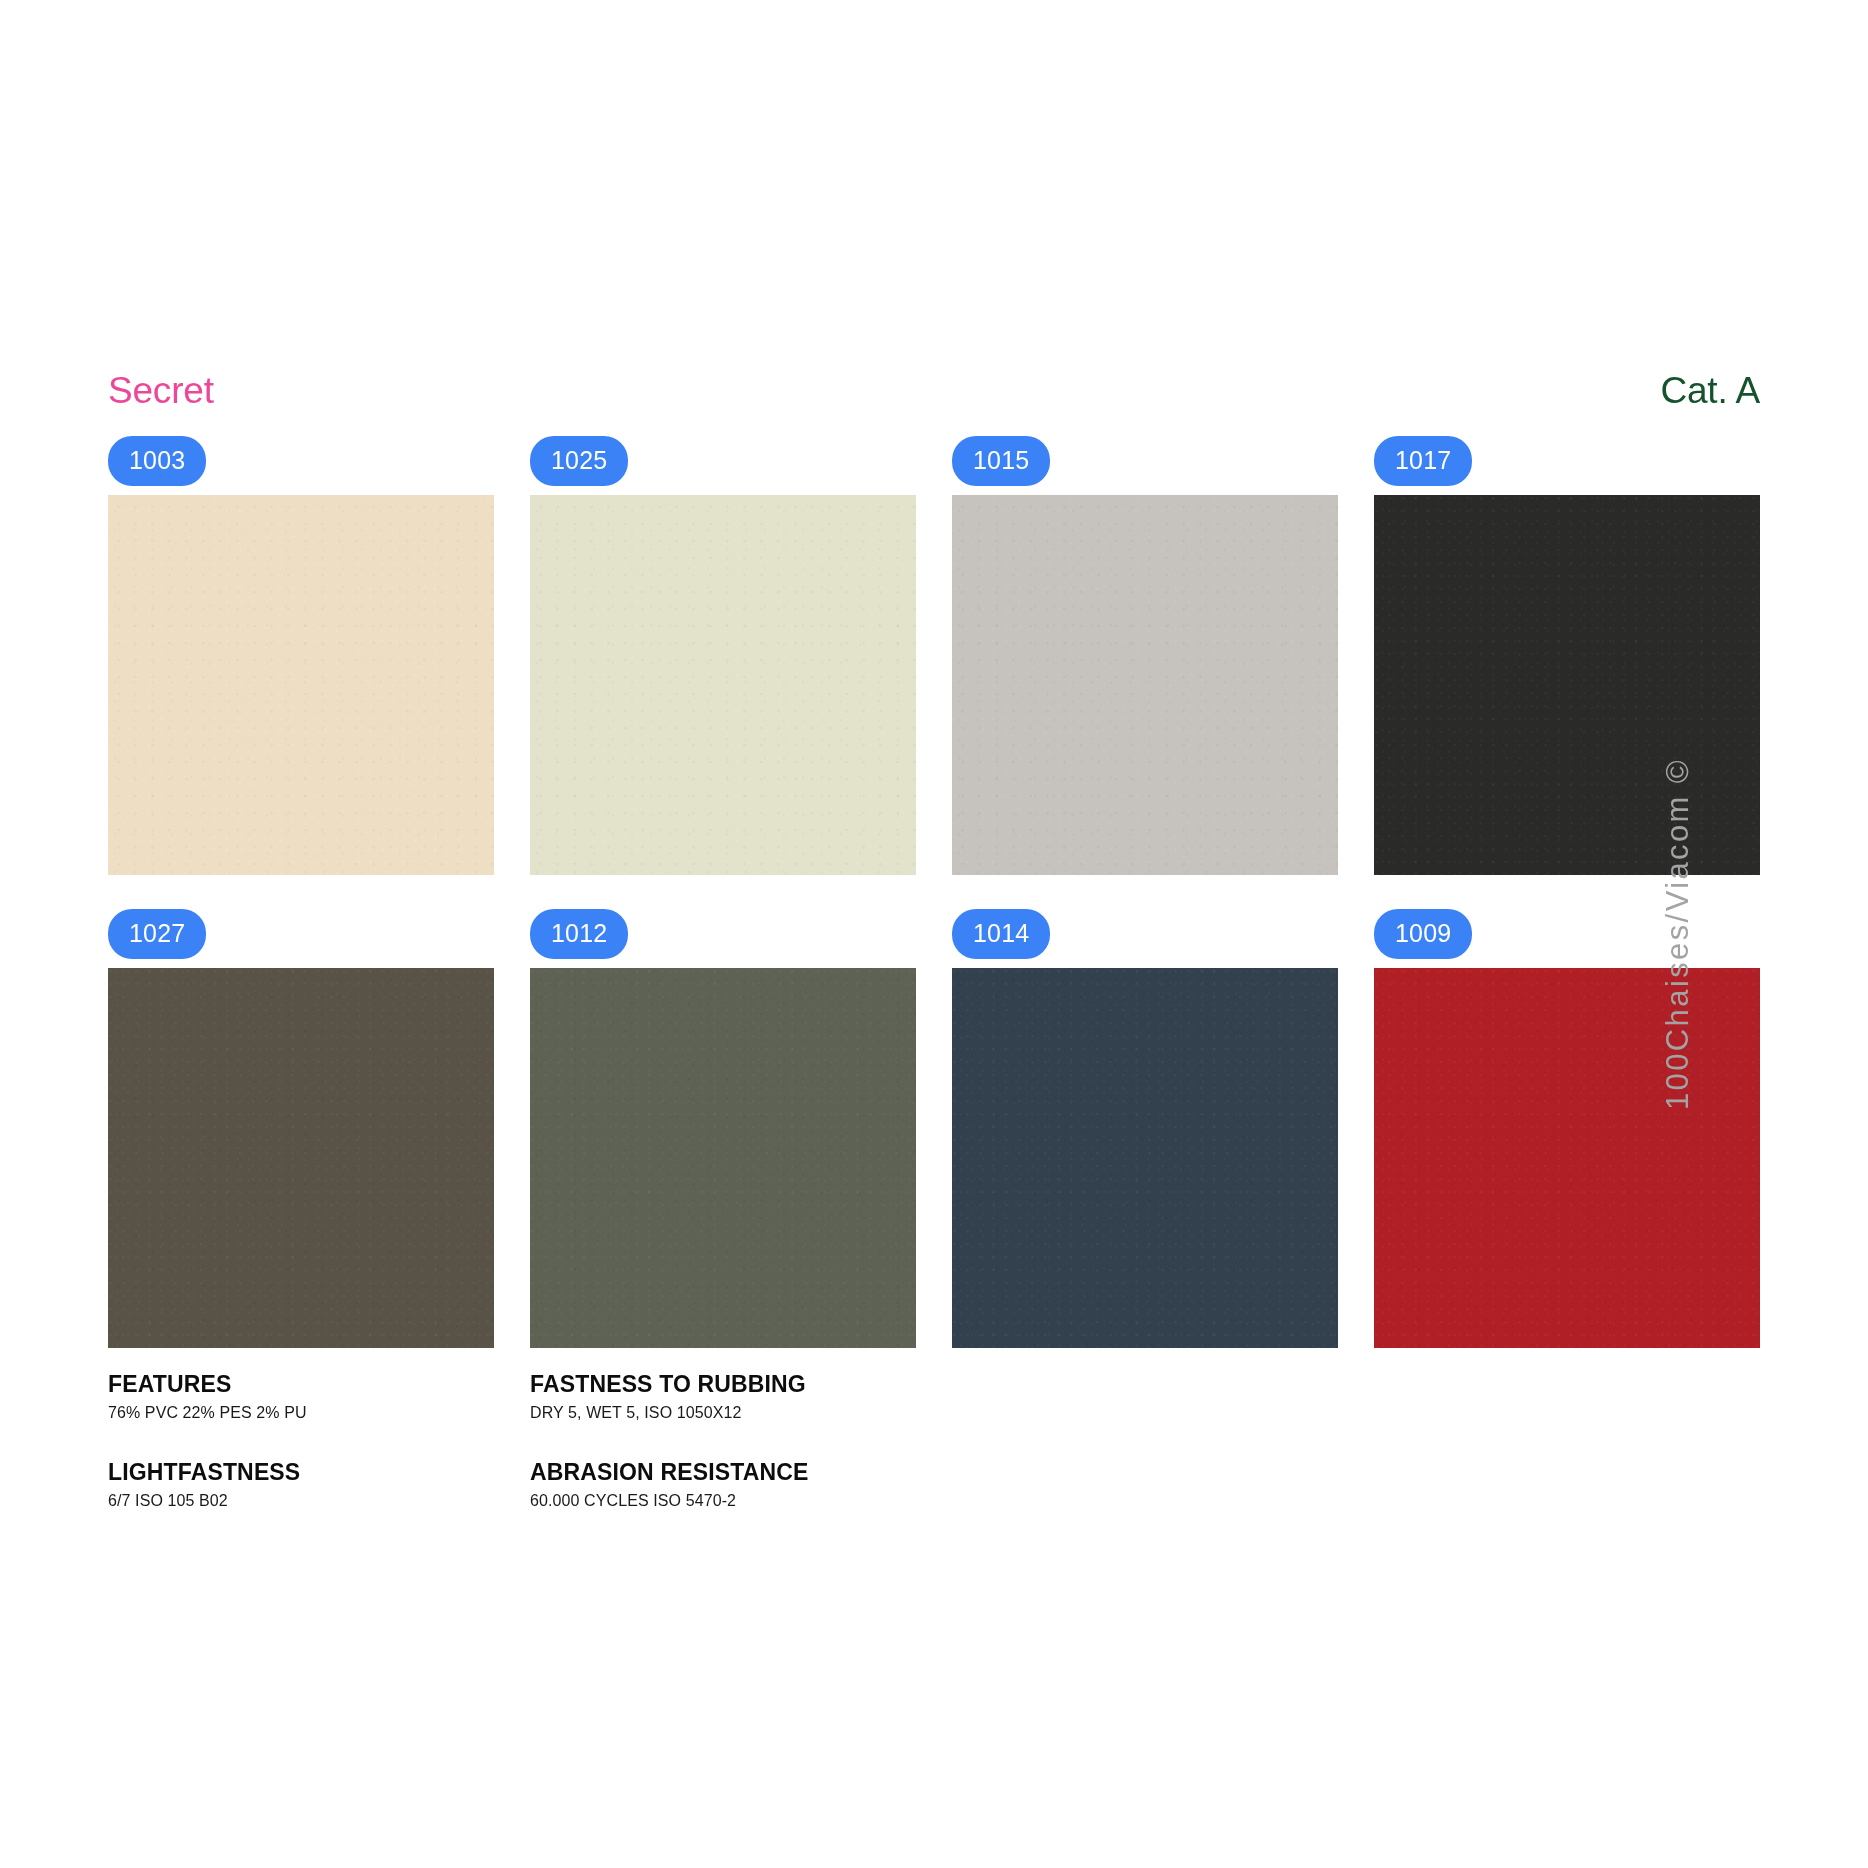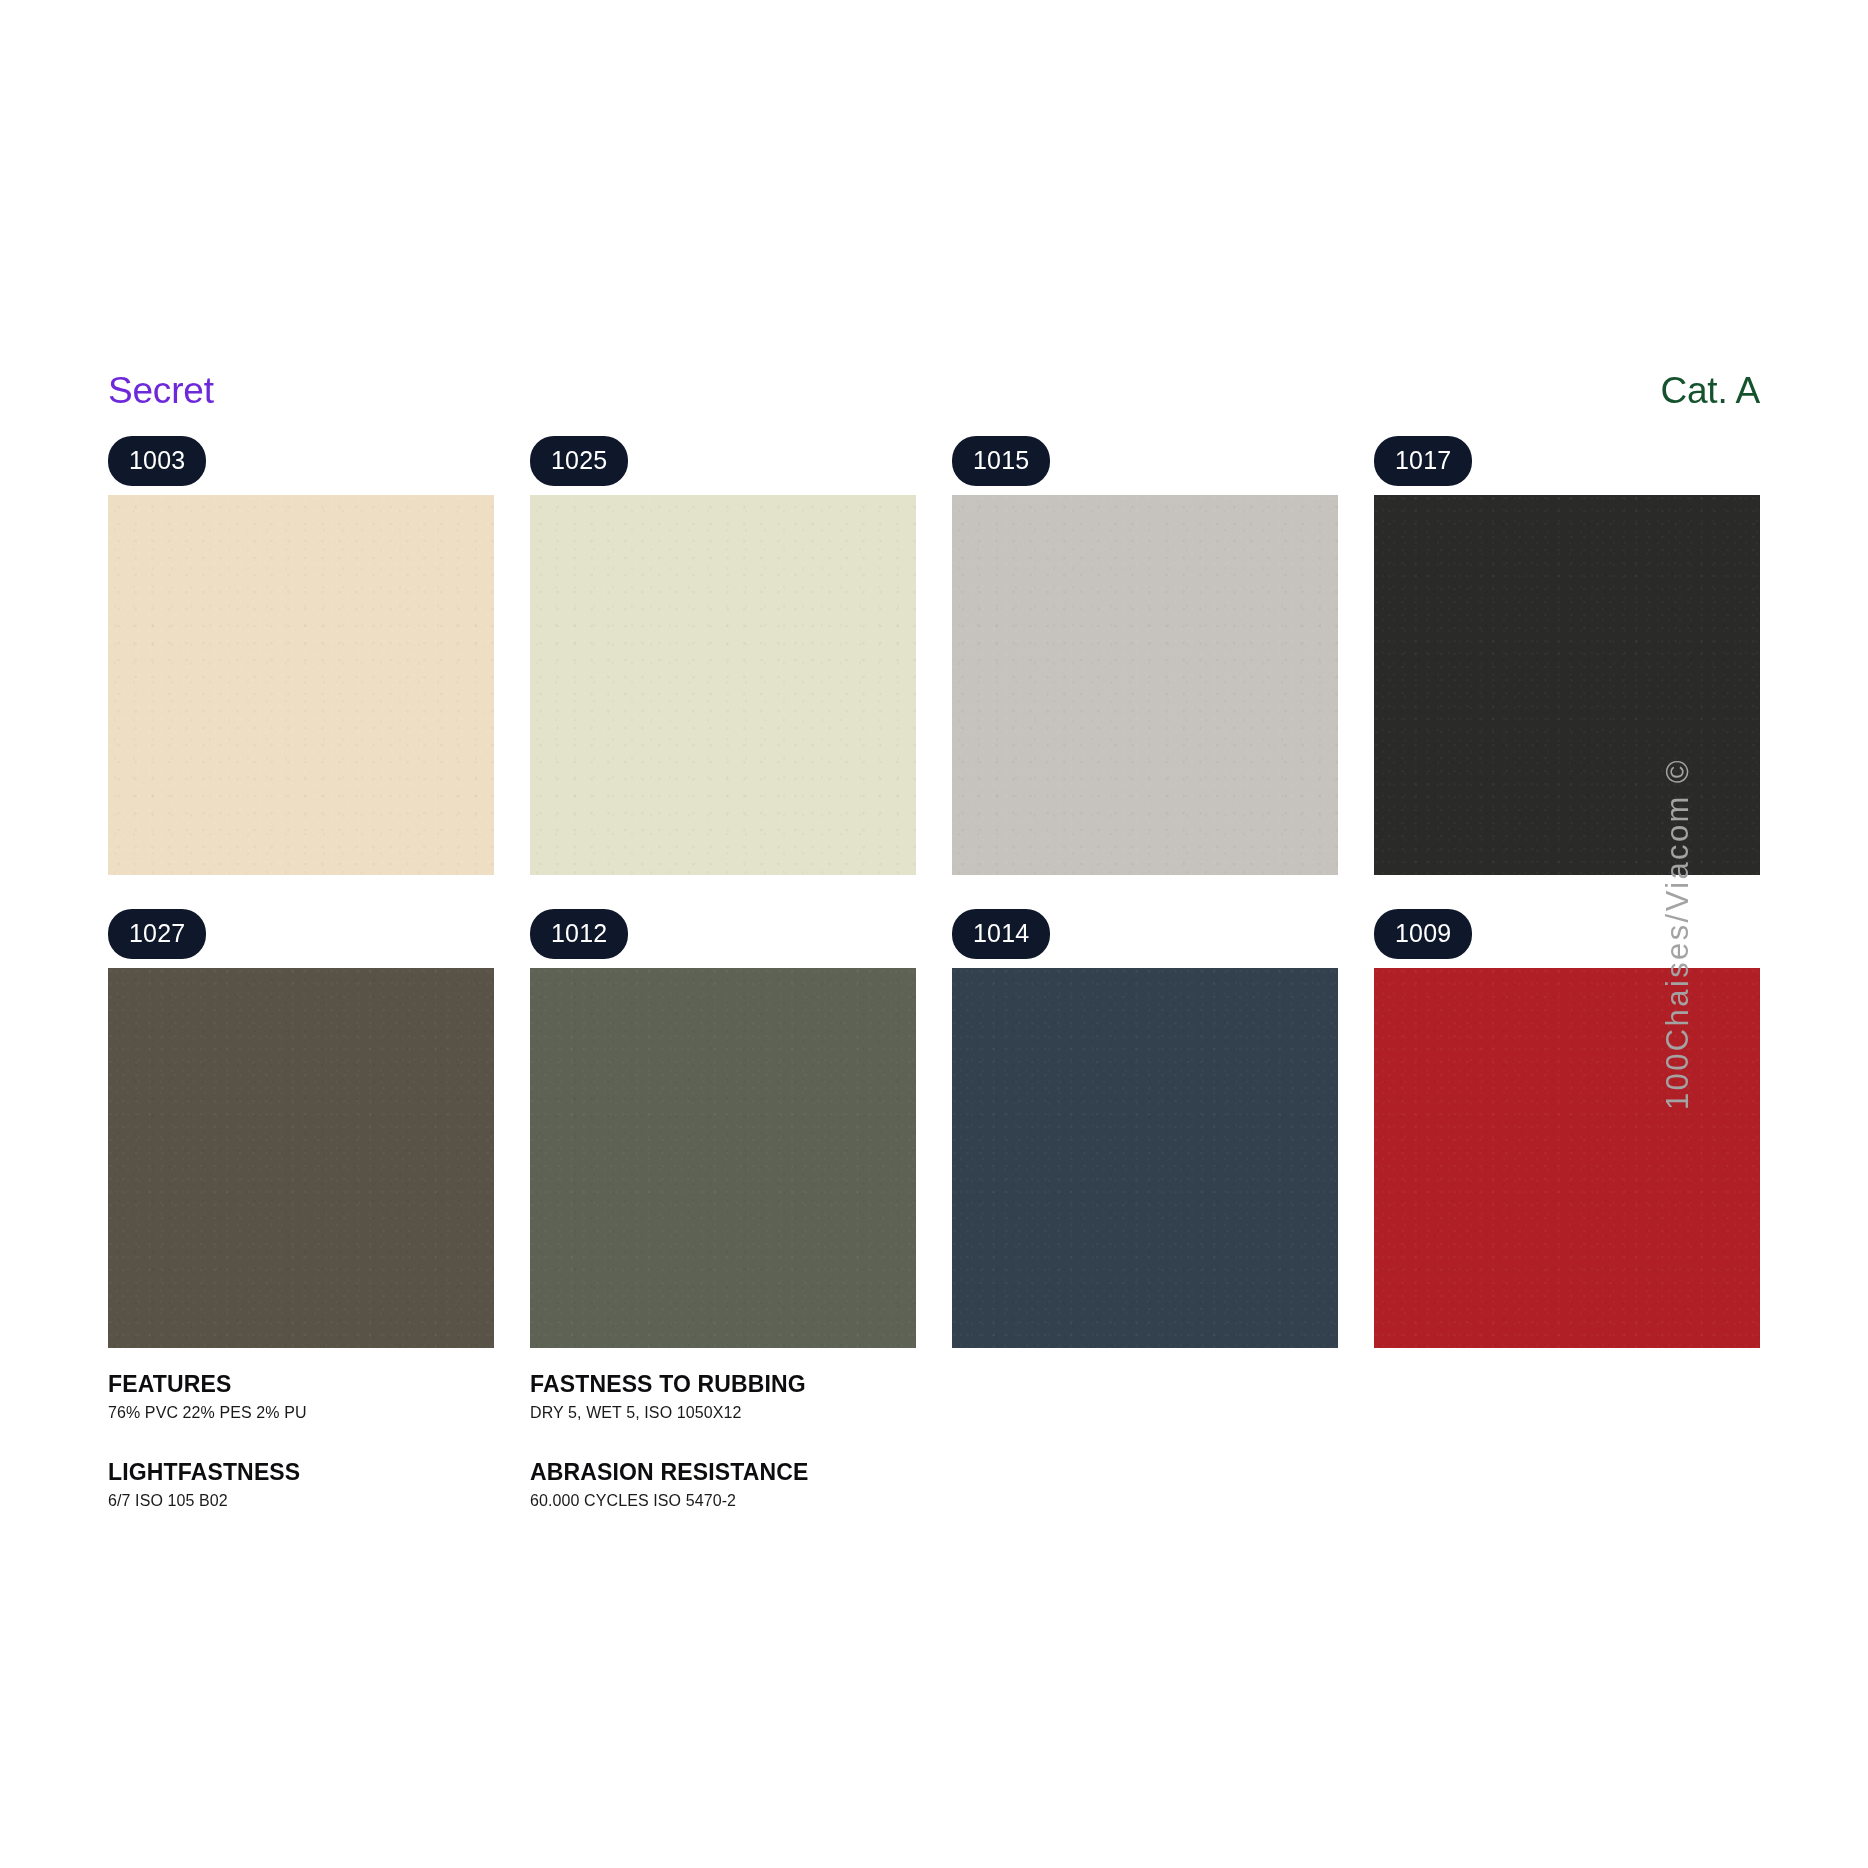--- a/index.html
+++ b/index.html
@@ -25,21 +25,21 @@
     height: 46px;
     display: flex;
     align-items: flex-start;
     justify-content: space-between;
   }
   .collection-title {
     font-size: 37px;
     font-weight: 400;
     letter-spacing: -0.2px;
     line-height: 1;
-    color: #6d28d9;
+    color: #ec4899;
   }
   .category-label {
     font-size: 37px;
     font-weight: 400;
     letter-spacing: -0.2px;
     line-height: 1;
     color: #14532d;
   }
 
   
@@ -52,21 +52,21 @@
     grid-template-columns: repeat(4, 386px);
     column-gap: 36px;
     row-gap: 34px;
   }
   .swatch-cell {
     width: 386px;
     position: relative;
   }
   .swatch-badge {
     display: inline-block;
-    background: #0f172a;
+    background: #3b82f6;
     color: #ffffff;
     font-size: 25px;
     font-weight: 500;
     letter-spacing: 0.2px;
     line-height: 1;
     padding: 12px 21px 13px 21px;
     border-radius: 24px;
     margin-bottom: 9px;
     position: relative;
     z-index: 3;

